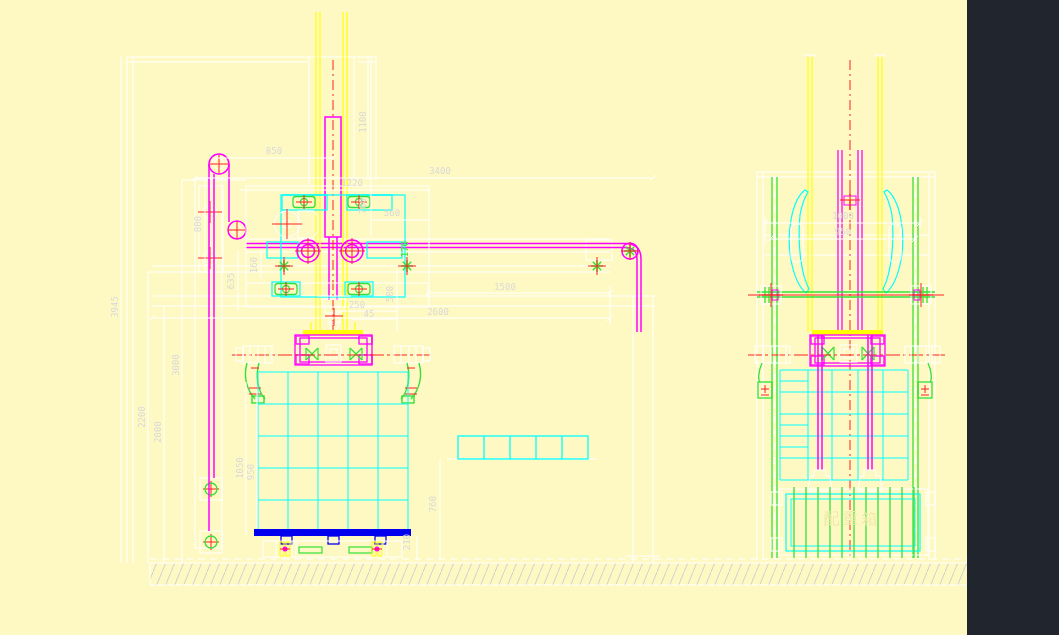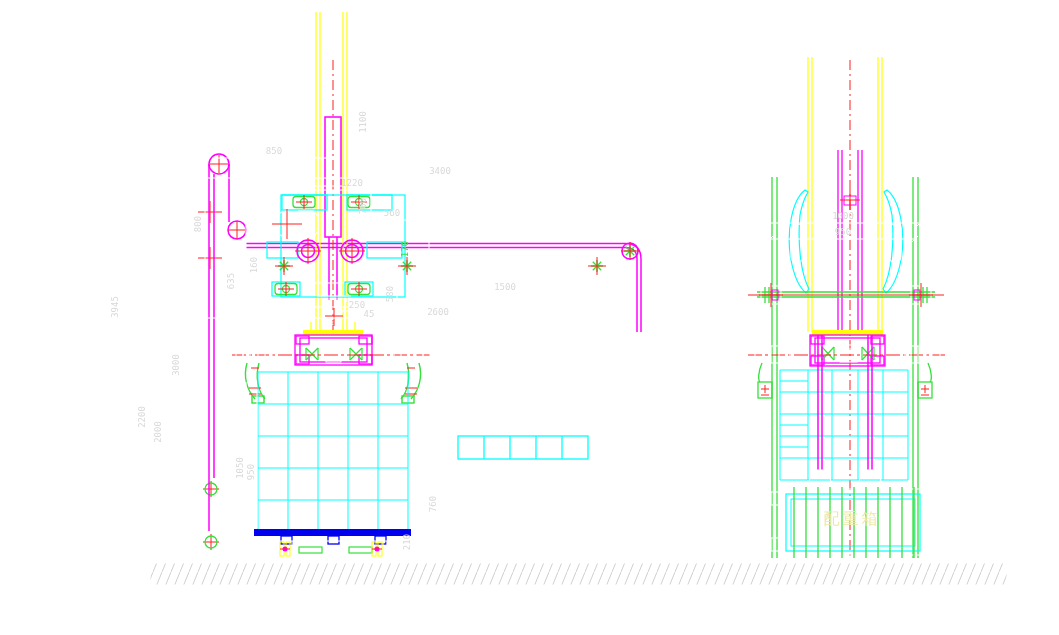--- a/index.html
+++ b/index.html
@@ -1,16 +1,16 @@
 <!DOCTYPE html>
 <html><head>
 <meta charset="utf-8">
 <style>
   html,body{margin:0;padding:0;background:#20252e;}
-  .canvas-wrap{width:1059px;height:635px;position:relative;overflow:hidden;background:#ffffff;}
+  .canvas-wrap{width:967px;height:635px;position:relative;overflow:hidden;background:#fef9c3;}
   svg{display:block;}
   text{font-family:"DejaVu Sans Mono","Liberation Mono",monospace;font-size:9px;fill:#d9d9d9;}
   .cjk{font-family:"DejaVu Sans","Liberation Sans",sans-serif;font-size:16px;letter-spacing:3px;fill:#ece9a6;}
   .grn{fill:#35e03a;}
 </style>
 </head>
 <body>
 
 <div class="canvas-wrap">
 <svg width="1059" height="635" viewBox="0 0 1059 635">

